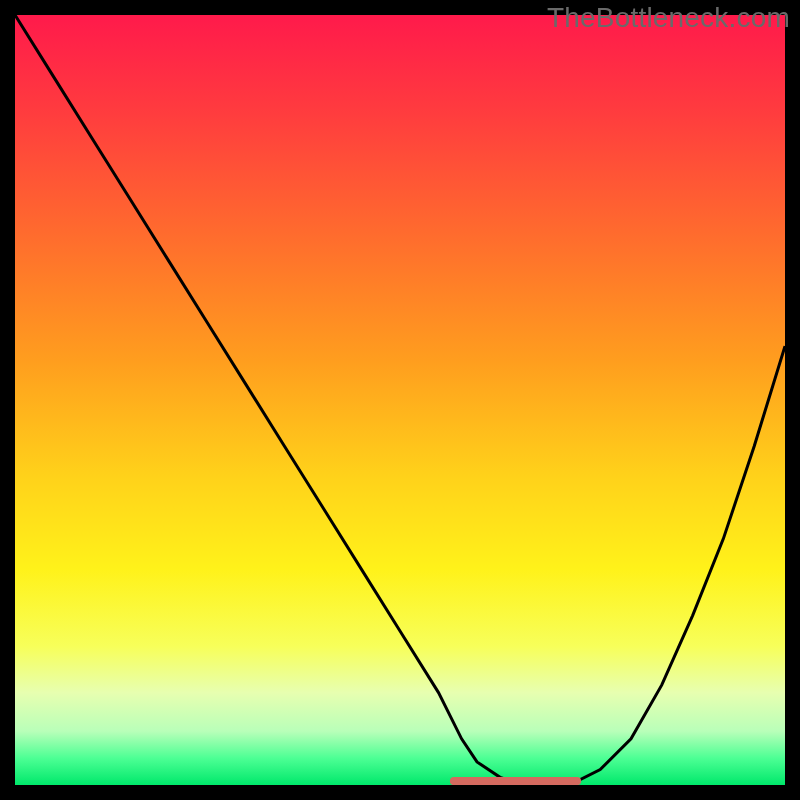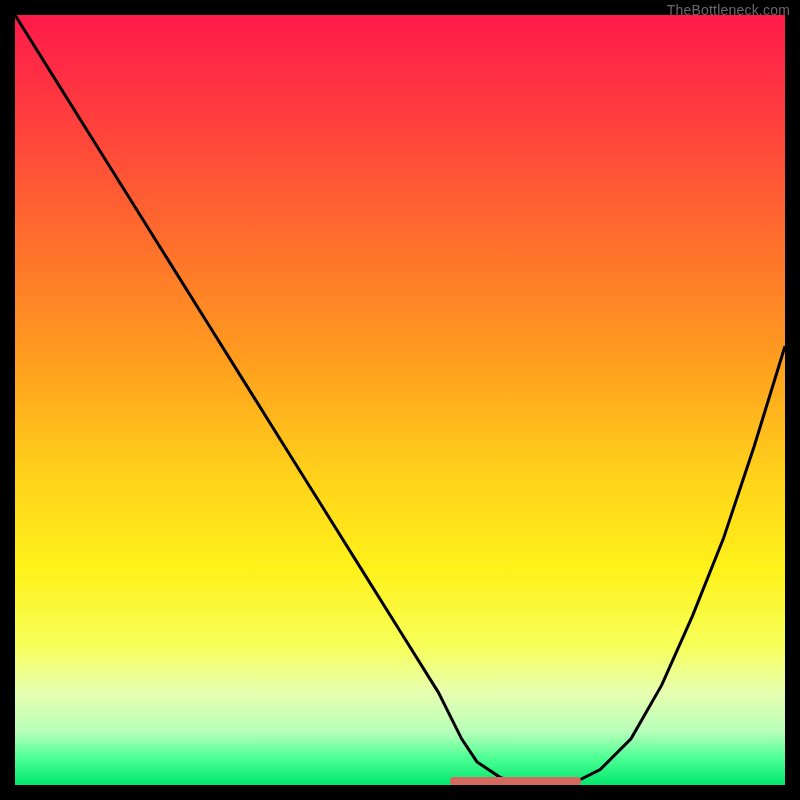--- a/index.html
+++ b/index.html
@@ -24,21 +24,21 @@
     left: 15px;
     top: 15px;
     width: 770px;
     height: 770px;
   }
   .watermark {
     position: absolute;
     top: 2px;
     right: 10px;
     color: #6a6a6a;
-    font-size: 14px;
+    font-size: 28px;
     letter-spacing: 0.2px;
     font-weight: 500;
   }
 </style>
 </head>
 <body>
 
 <div class="frame"></div>
 
 <svg class="plot" viewBox="0 0 770 770" preserveAspectRatio="none">

